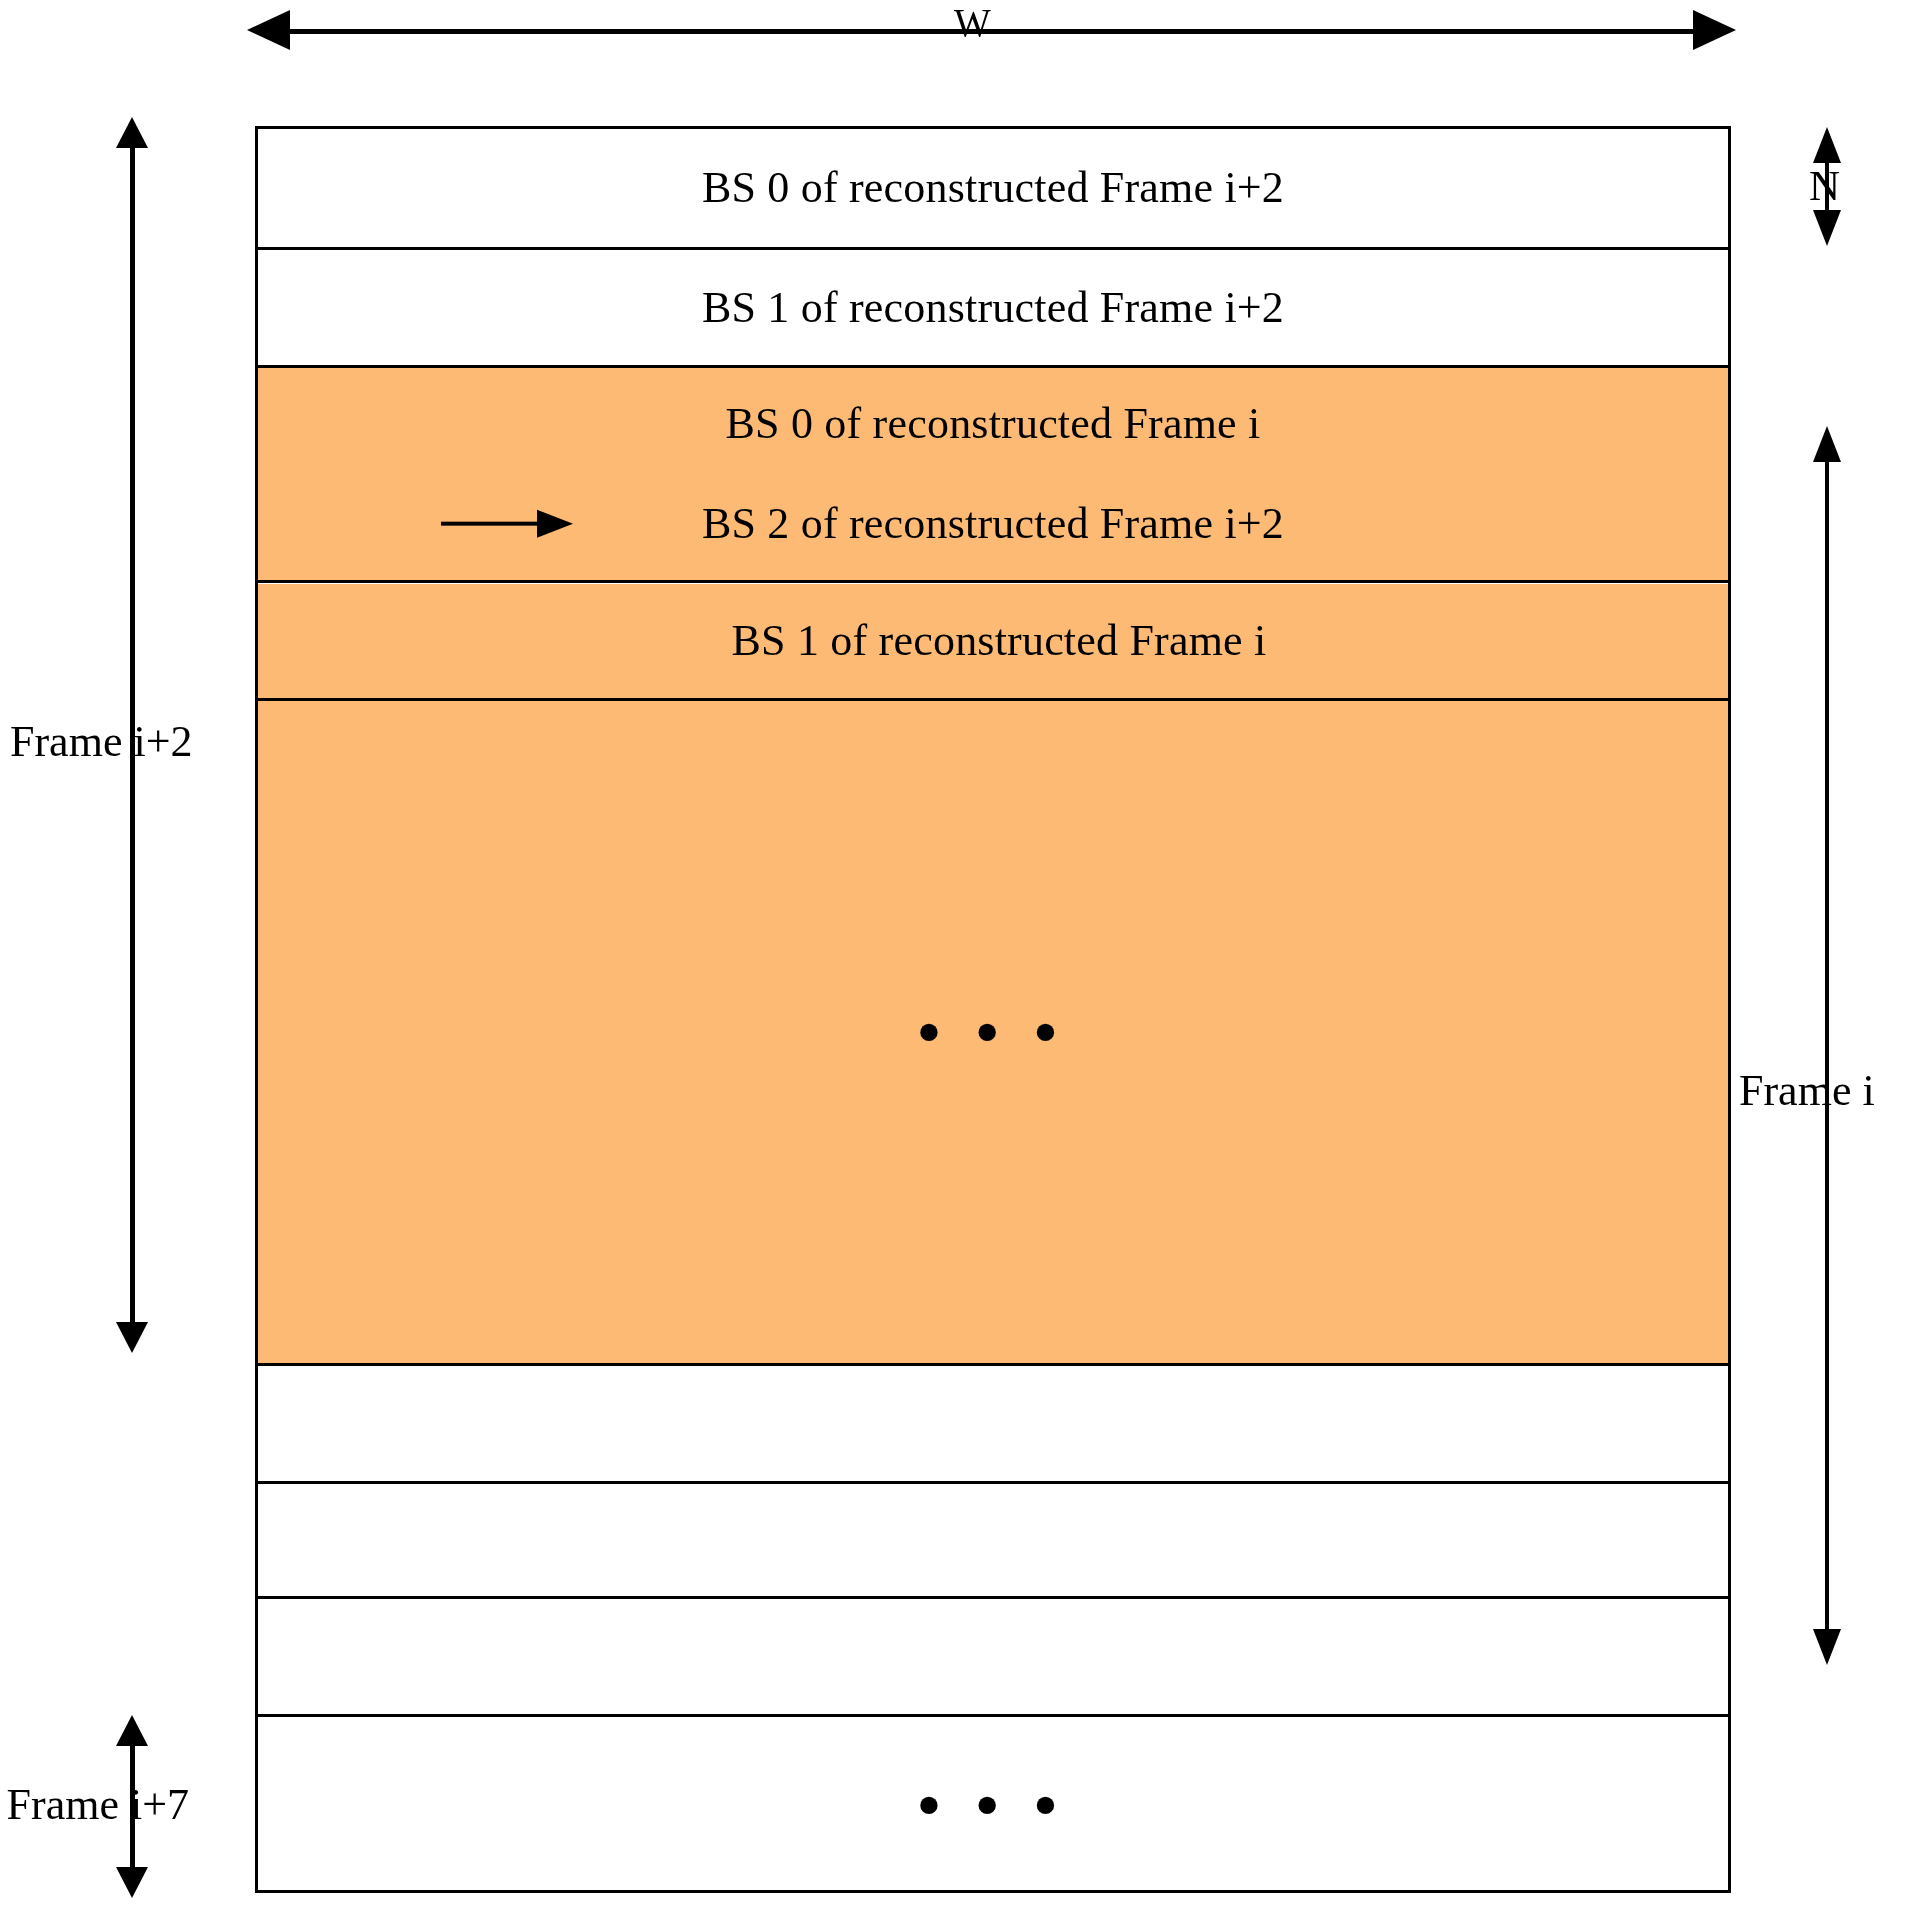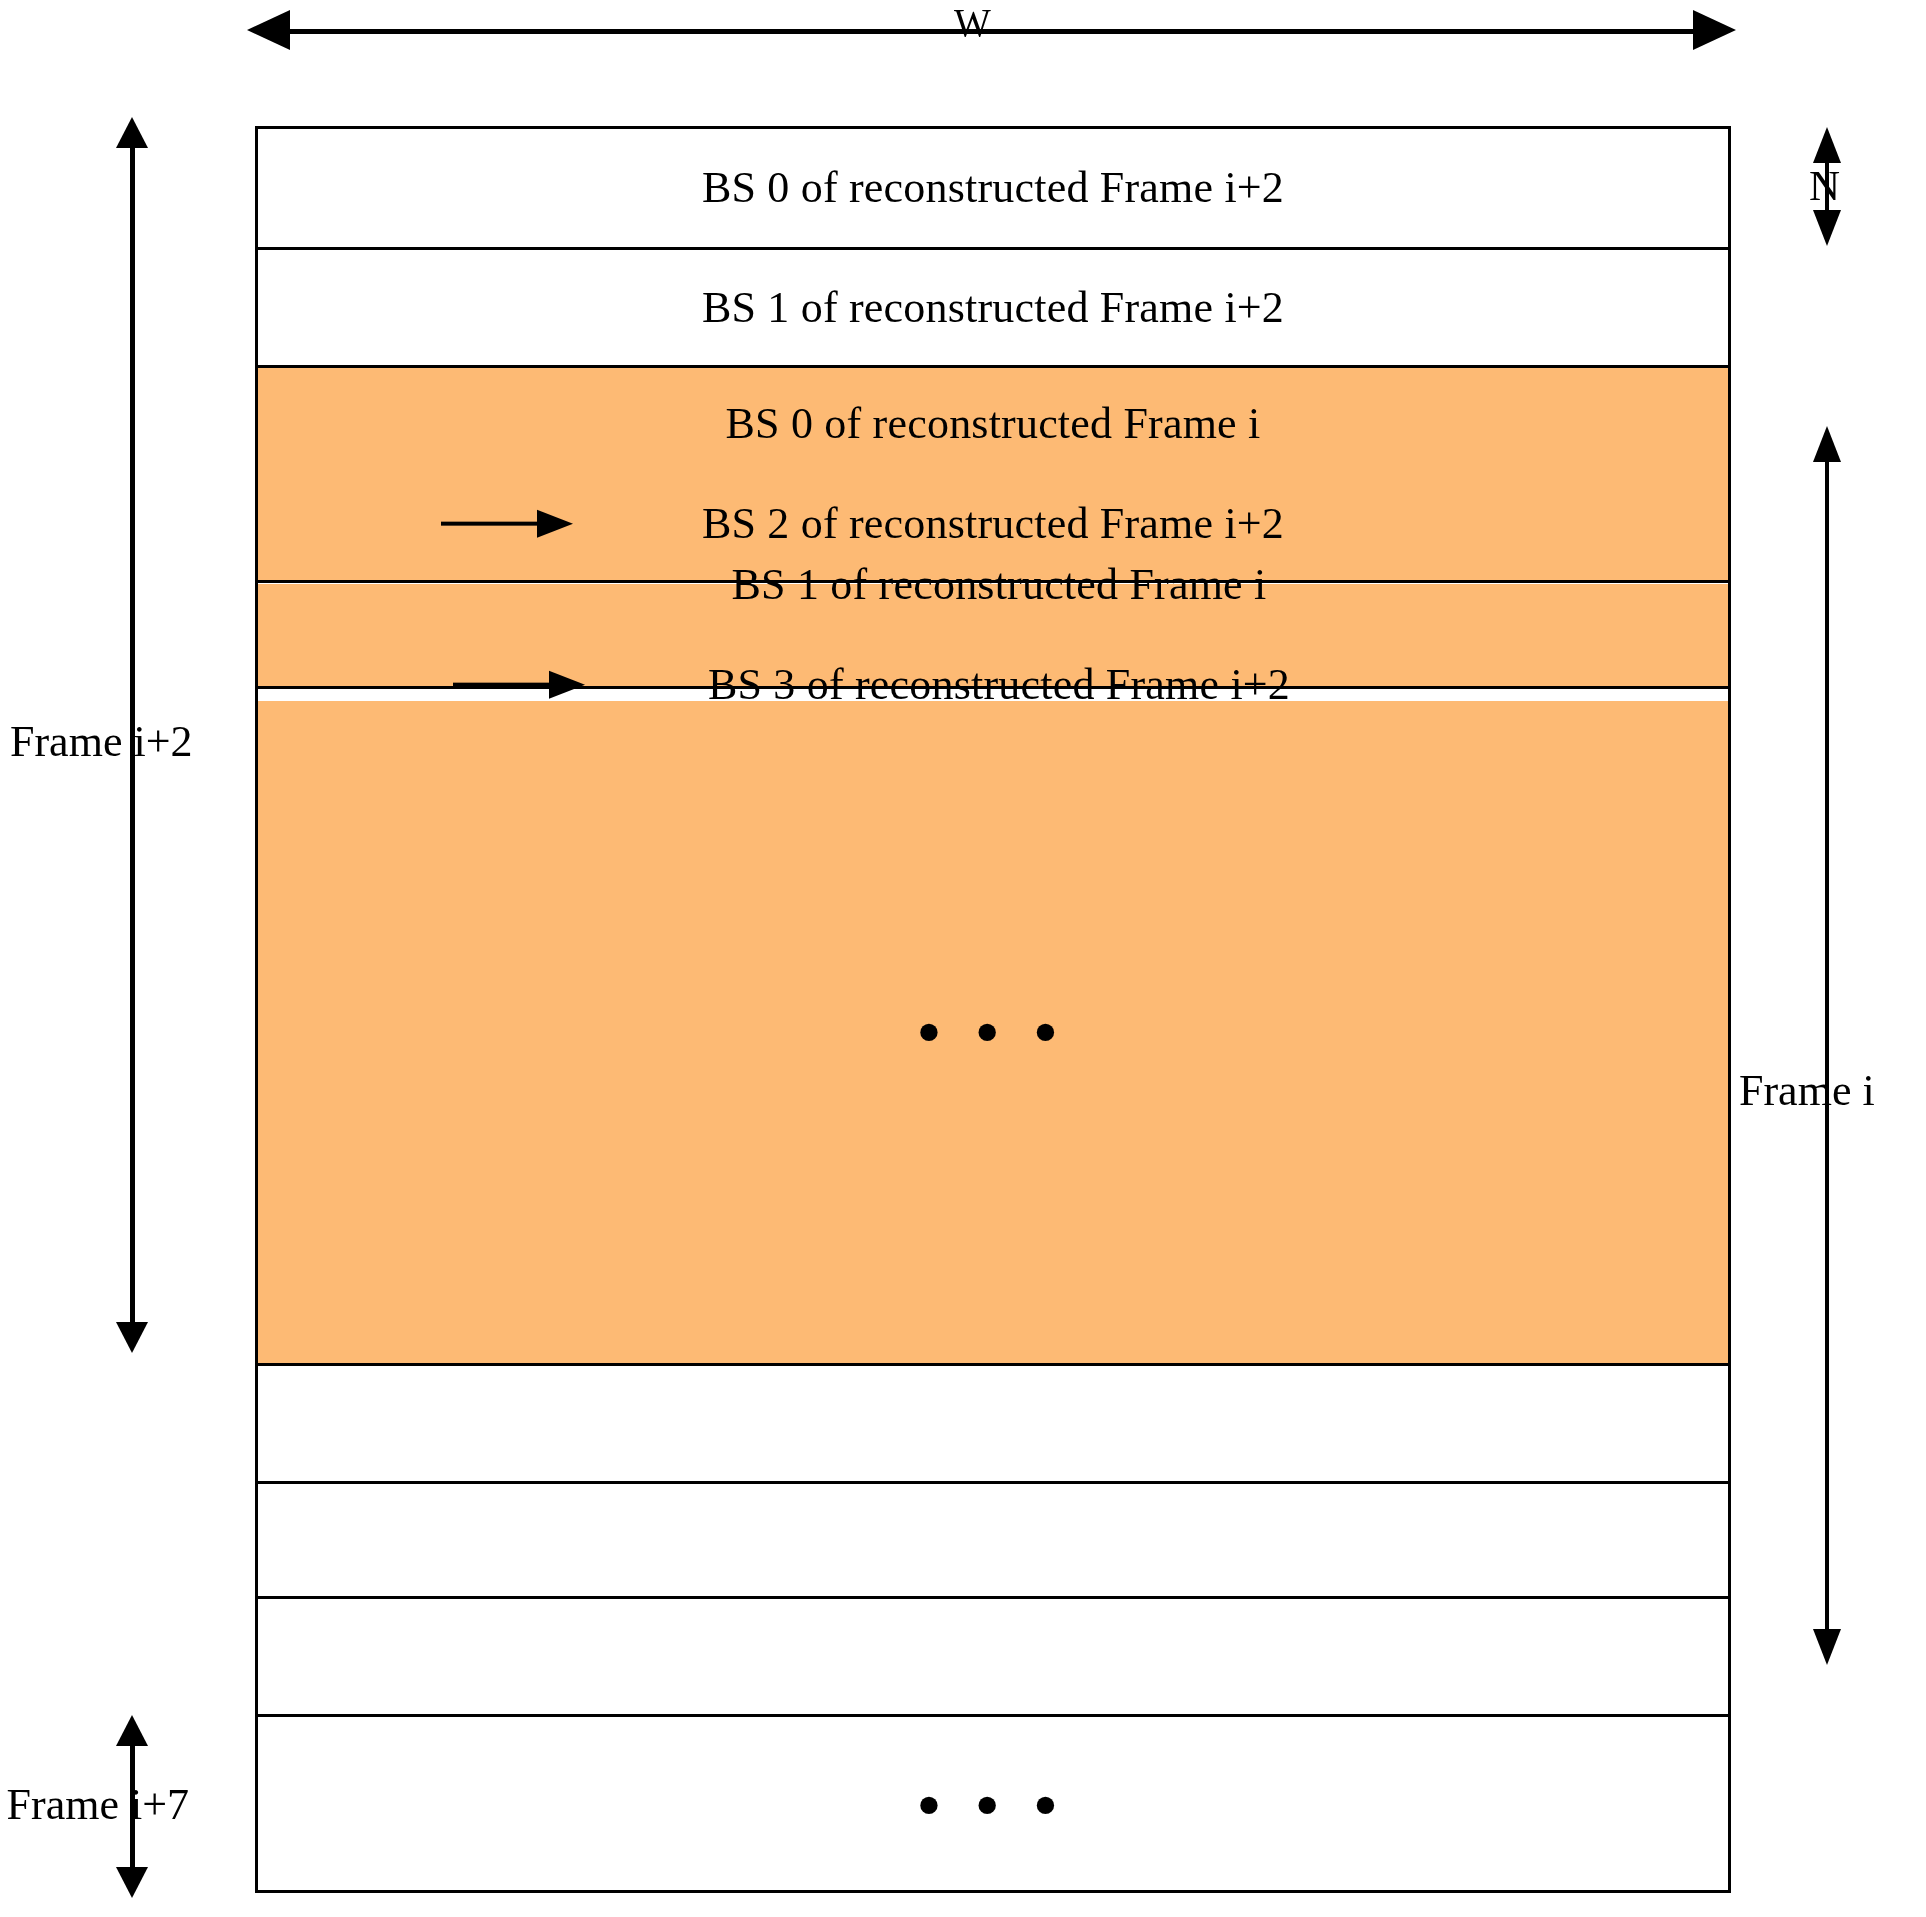--- a/index.html
+++ b/index.html
@@ -219,29 +219,22 @@
       <div class="stripe-line">BS 0 of reconstructed Frame i</div>
       <div class="map-line">
         <span class="map-arrow">
           <span class="shaft"></span>
           <span class="head"></span>
         </span>
         <span class="stripe-line">BS 2 of reconstructed Frame i+2</span>
       </div>
     </div>
 
-    <div class="stripe divided shaded" style="top:455px; height:105px;padding-left:12px;">
+    <div class="stripe divided shaded" style="top:455px; height:117px;padding-left:12px;">
       <div class="stripe-line">BS 1 of reconstructed Frame i</div>
-      <div class="map-line">
-        <span class="map-arrow">
-          <span class="shaft"></span>
-          <span class="head"></span>
-        </span>
-        <span class="stripe-line">BS 3 of reconstructed Frame i+2</span>
-      </div>
     </div>
 
     <div class="stripe divided shaded" style="top:572px; height:665px;">
       <div class="ellipsis">• • •</div>
     </div>
 
     <div class="stripe divided" style="top:1237px; height:118px;"></div>
 
     <div class="stripe divided" style="top:1355px; height:115px;"></div>
 

